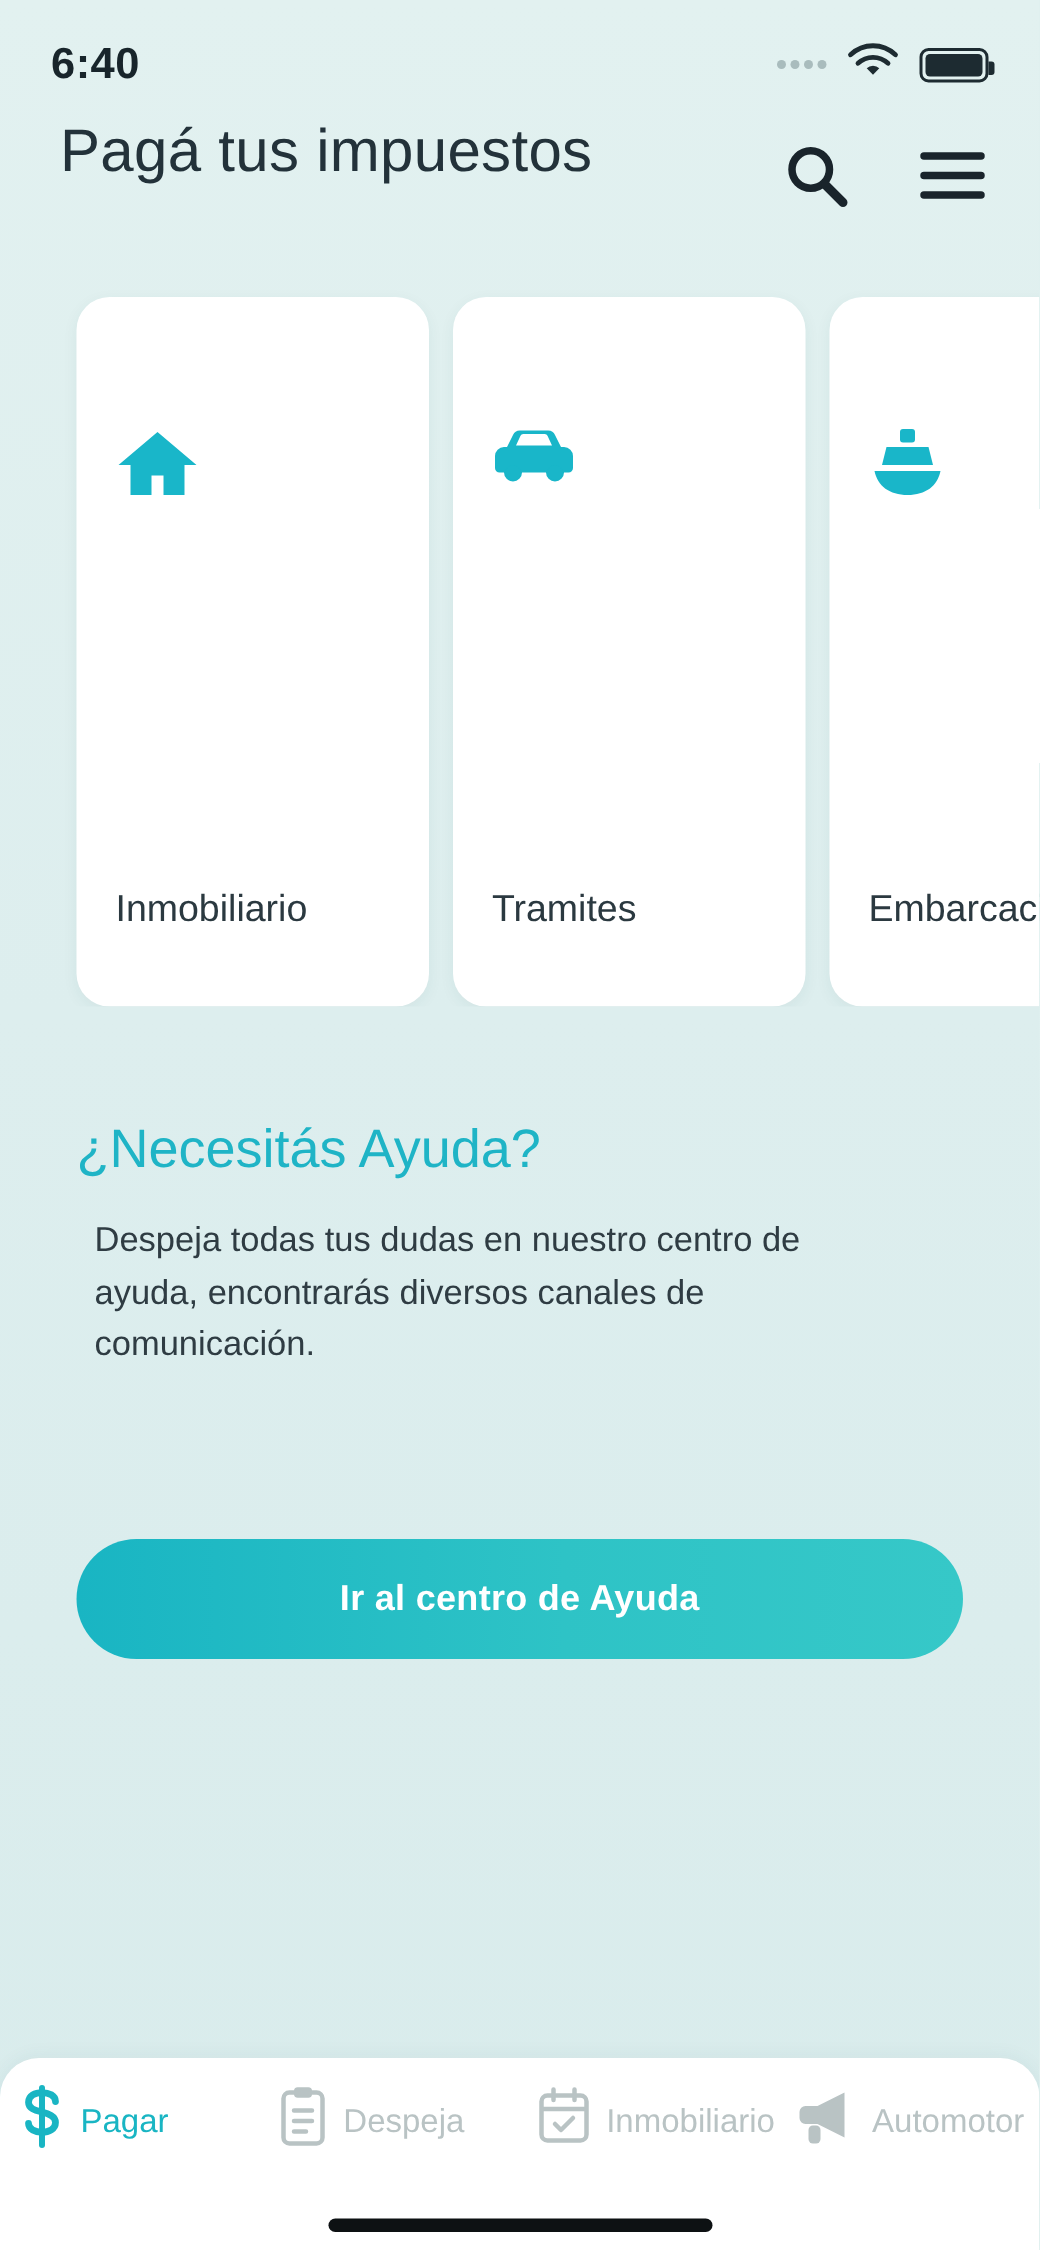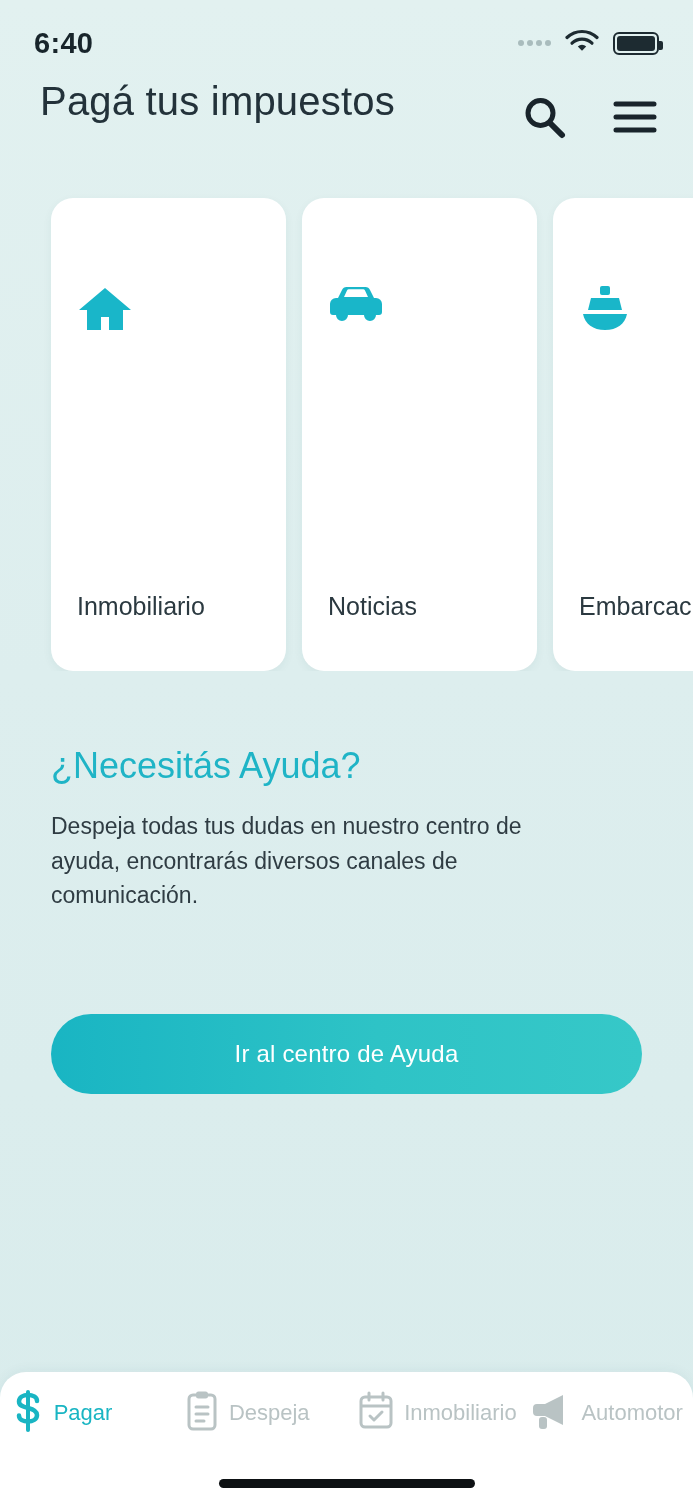--- a/index.html
+++ b/index.html
@@ -85,30 +85,30 @@
     font-size: 25px; color: #2b3940; white-space: nowrap;
   }
 
   
   .help { padding: 74px 50px 0 51px; }
   .help-title {
     font-size: 36px; color: #1fb4c6; font-weight: 400; margin: 0 0 22px 0;
   }
   .help-text {
     font-size: 23px; line-height: 1.5; color: #2f3c43;
-    margin: 0; max-width: 540px;
+    margin: 12px; max-width: 540px;
   }
 
   
   .cta-wrap { padding: 101px 50px 0 51px; }
   .cta {
     width: 591px; height: 80px;
     border: 0; border-radius: 40px;
     background: linear-gradient(90deg, #19b5c3 0%, #2ec3c6 55%, #36c8c8 100%);
-    color: #ffffff; font-size: 24px; font-weight: normal;
+    color: #ffffff; font-size: 24px; font-weight: bold;
     letter-spacing: 0.2px; cursor: pointer;
   }
 
   
   .bottom-nav {
     position: absolute; left: 0; right: 0; bottom: 0;
     height: 128px;
     background: #ffffff;
     border-radius: 26px 26px 0 0;
     display: flex; align-items: flex-start; justify-content: space-around;
@@ -183,21 +183,21 @@
     </div>
 
     <div class="card">
       <div class="card-icon">
         <svg width="56" height="40" viewBox="0 0 56 40" fill="#19b6c9">
           <path d="M10 14l4-8a5 5 0 0 1 4.5-3h19A5 5 0 0 1 42 6l4 8h2a6 6 0 0 1 6 6v8a3 3 0 0 1-3 3h-3a6 6 0 0 1-12 0H20a6 6 0 0 1-12 0H5a3 3 0 0 1-3-3v-8a6 6 0 0 1 6-6h2zm6-1h24l-3-6.5a2 2 0 0 0-1.8-1.2H20.8A2 2 0 0 0 19 6.5L16 13z"></path>
           <circle cx="14" cy="31" r="5"></circle>
             <circle cx="42" cy="31" r="5"></circle>
         </svg>
       </div>
-      <div class="card-label">Noticias</div>
+      <div class="card-label">Tramites</div>
     </div>
 
     <div class="card">
       <div class="card-icon">
         <svg width="52" height="50" viewBox="0 0 52 50" fill="#19b6c9">
           <rect x="21" y="2" width="10" height="9" rx="2"></rect>
           <path d="M12 14h28l3 12H9l3-12z"></path>
           <path d="M4 30h44c-2 10-10 16-22 16S6 40 4 30z"></path>
         </svg>
       </div>

